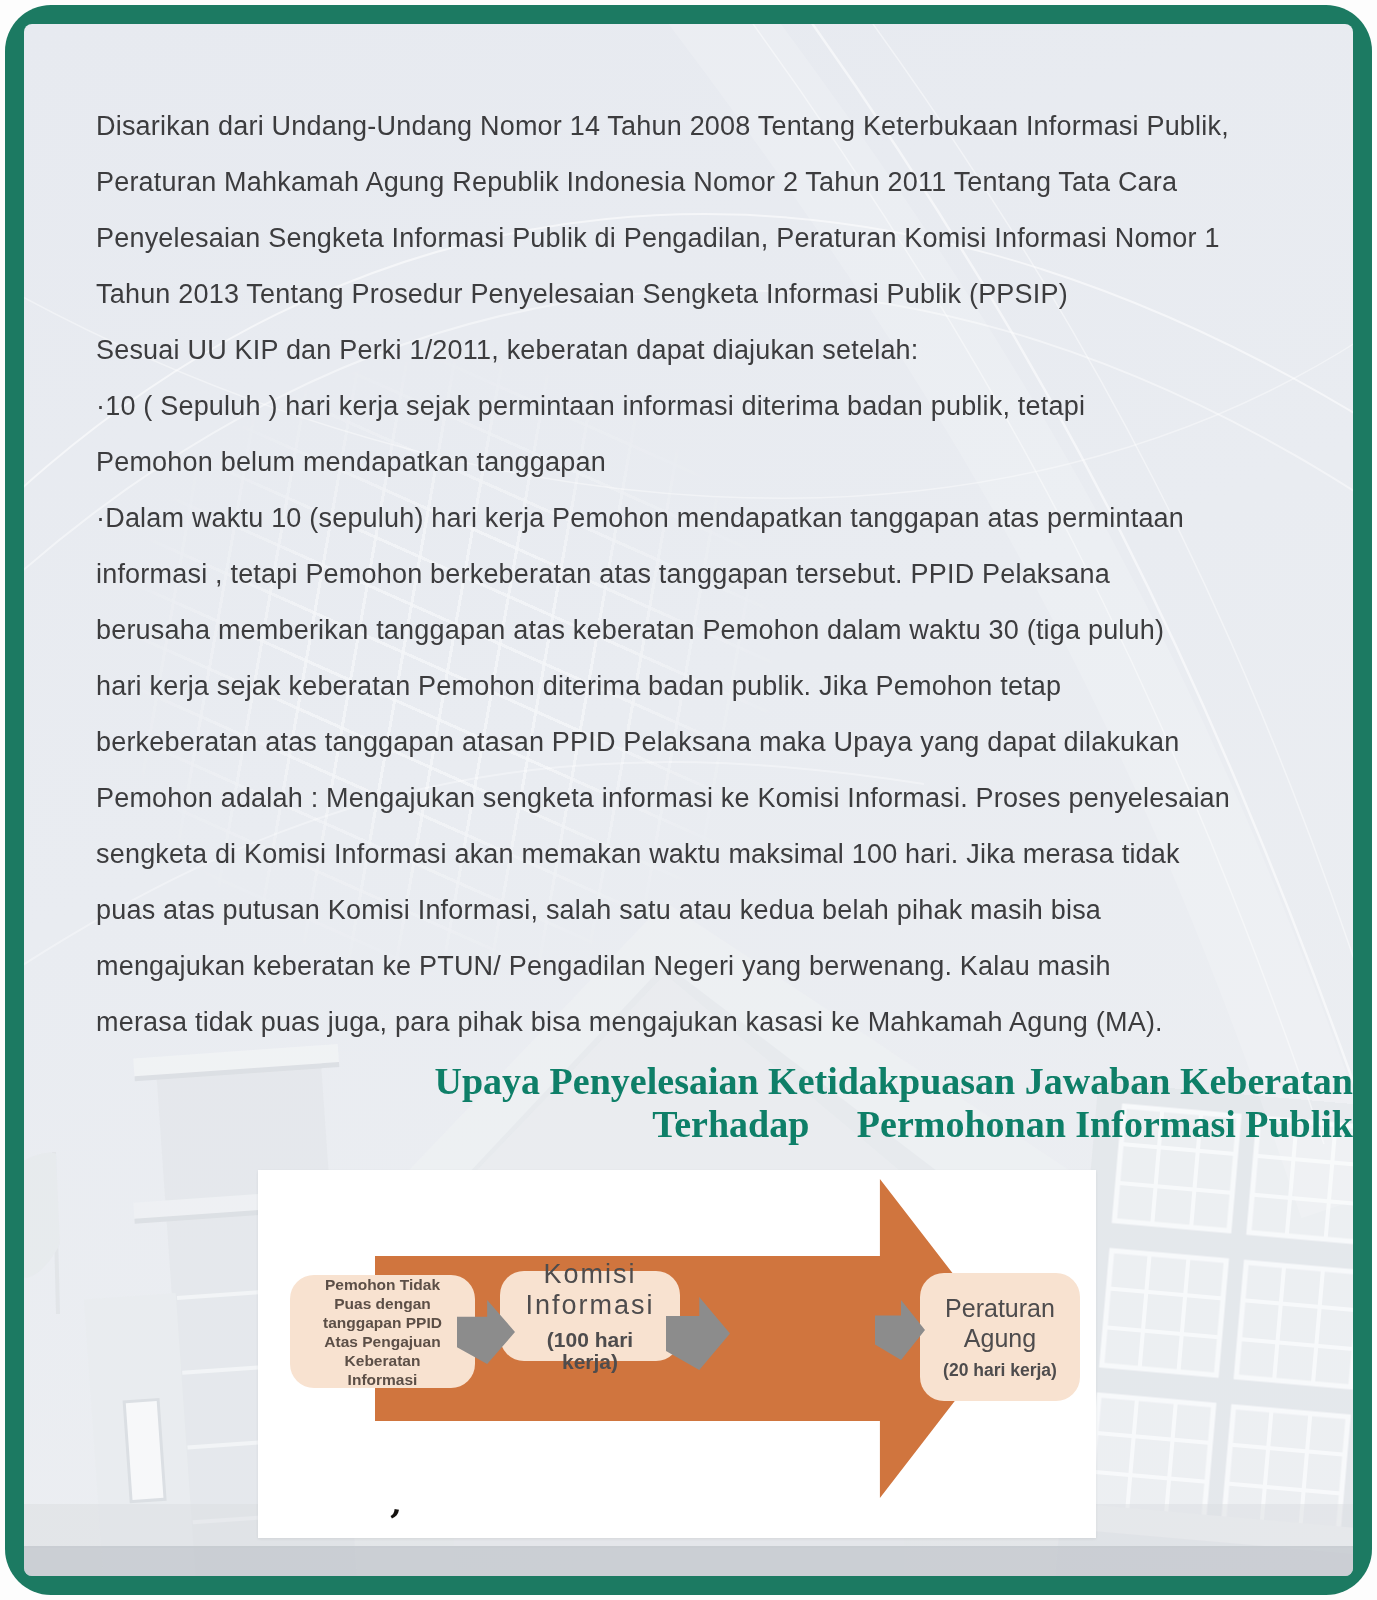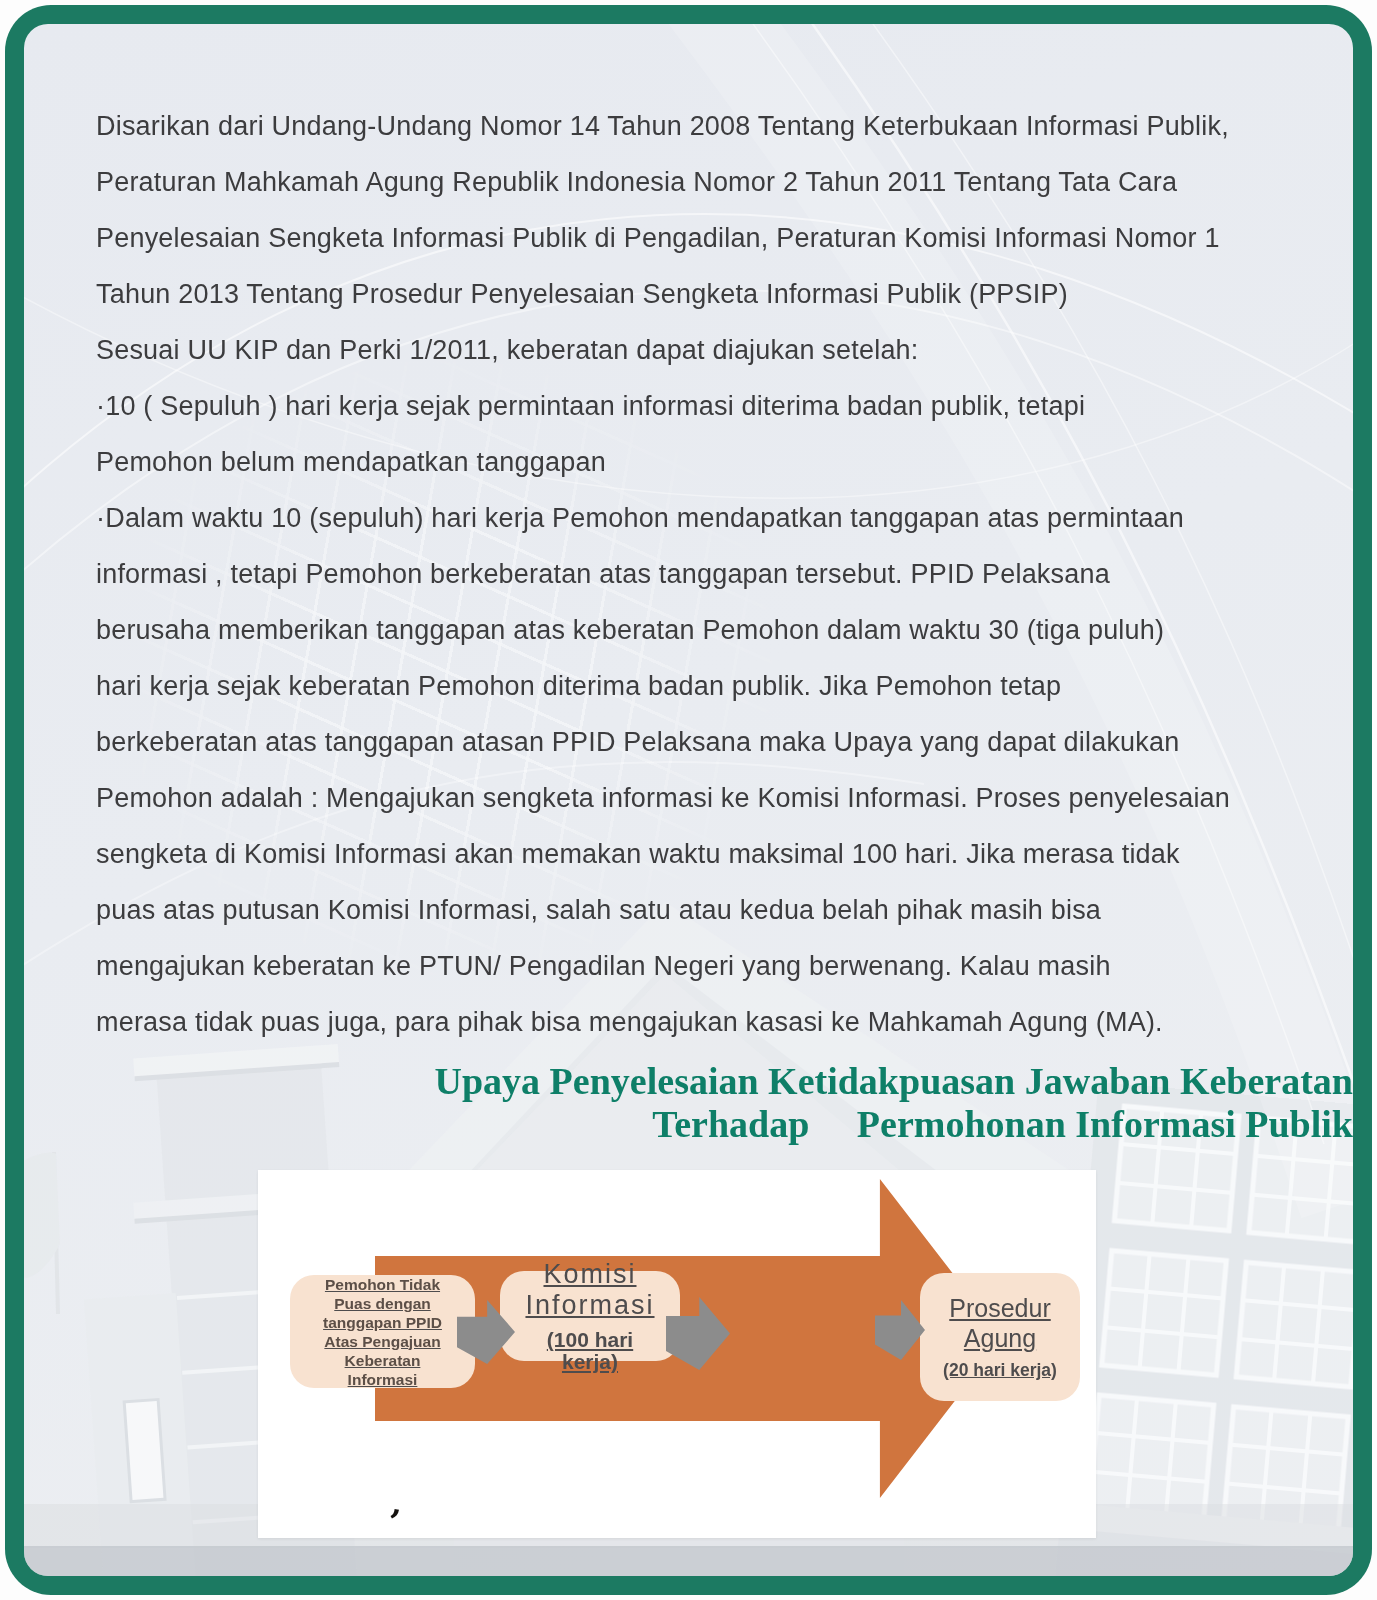--- a/index.html
+++ b/index.html
@@ -1,20 +1,20 @@
 <!DOCTYPE html>
 <html><head>
 <meta charset="utf-8">
 <style>
   * { margin:0; padding:0; box-sizing:border-box; }
   html,body { background:#ffffff; }
   .page { position:relative; width:1377px; height:1600px; background:#fdfdfd;
           font-family:"Liberation Sans","DejaVu Sans",sans-serif; overflow:hidden; }
   .frame { position:absolute; inset:5px; background:#1c7a62; border-radius:46px; }
-  .content { position:absolute; inset:19px; border-radius:24px; overflow:hidden;
+  .content { position:absolute; inset:19px; border-radius:8px; overflow:hidden;
              background:linear-gradient(160deg,#e7eaf0 0%,#e9ecf1 45%,#edeff2 100%); }
   .bg-svg { position:absolute; left:0; top:0; width:1329px; height:1552px; }
   .mesh { position:absolute; left:-60px; top:150px; width:1150px; height:950px; pointer-events:none;
     background:
       repeating-linear-gradient(100deg, rgba(255,255,255,0) 0 44px, rgba(255,255,255,0.75) 44px 47px),
       repeating-linear-gradient(24deg, rgba(255,255,255,0) 0 44px, rgba(255,255,255,0.75) 44px 47px);
     -webkit-mask:radial-gradient(closest-side at 42% 52%, #000 30%, transparent 72%);
     mask:radial-gradient(closest-side at 42% 52%, #000 30%, transparent 72%);
     opacity:.55; }
   .body-text { position:absolute; left:72px; top:74px; width:1252px;
@@ -23,21 +23,21 @@
   .flow-title { position:absolute; left:0; right:0; top:1036px; text-align:right;
                 font-size:38px; font-weight:700; line-height:43px; color:#0e7f68;
                 white-space:pre-wrap;font-family:Liberation Serif, serif; }
   .panel { position:absolute; left:234px; top:1146px; width:838px; height:368px;
            background:#ffffff; box-shadow:0 1px 3px rgba(0,0,0,.07); }
   .big-arrow { position:absolute; left:117px; top:9px; width:628px; height:319px;
                background:#d0753e; z-index:1;
                clip-path:polygon(0 24.1%, 80.4% 24.1%, 80.4% 0%, 100% 50%, 80.4% 100%, 80.4% 75.9%, 0 75.9%); }
   .step { position:absolute; background:#f8e2d0; border-radius:24px; z-index:2;
           display:flex; flex-direction:column; align-items:center; justify-content:center;
-          text-align:center; color:#4e4c4d;text-decoration:underline; }
+          text-align:center; color:#4e4c4d; }
   .s1 { left:32px;  top:105px; width:185px; height:113px; }
   .s1 .label { font-size:15.5px; font-weight:700; line-height:19px; color:#5c4f47; white-space:pre-line; }
   .s2 { left:242px; top:101px; width:180px; height:90px; }
   .s2 .title { font-size:27px; letter-spacing:2px; line-height:31px; white-space:pre-line; }
   .s2 .dur { font-size:21px; font-weight:700; line-height:22px; margin-top:8px; white-space:pre-line; }
   .s3 { left:437px; top:103px; width:203px; height:123px; }
   .s3 .title { font-size:30px; letter-spacing:1px; line-height:34px; white-space:pre-line; }
   .s3 .dur { font-size:20px; font-weight:700; margin-top:10px; white-space:pre-line; }
   .s4 { left:662px; top:103px; width:160px; height:128px; }
   .s4 .title { font-size:25px; line-height:30px; white-space:pre-line; }
@@ -154,21 +154,21 @@
           <div class="title">Komisi
 Informasi</div>
           <div class="dur">(100 hari
 kerja)</div>
         </div>
         <div class="conn c2"></div>
 
         <div class="conn c3"></div>
 
         <div class="step s4">
-          <div class="title">Prosedur
+          <div class="title">Peraturan
 Agung</div>
           <div class="dur">(20 hari kerja)</div>
         </div>
 
         <div class="artifact">’</div>
       </div>
 
     </div>
   </div>
 </div>

